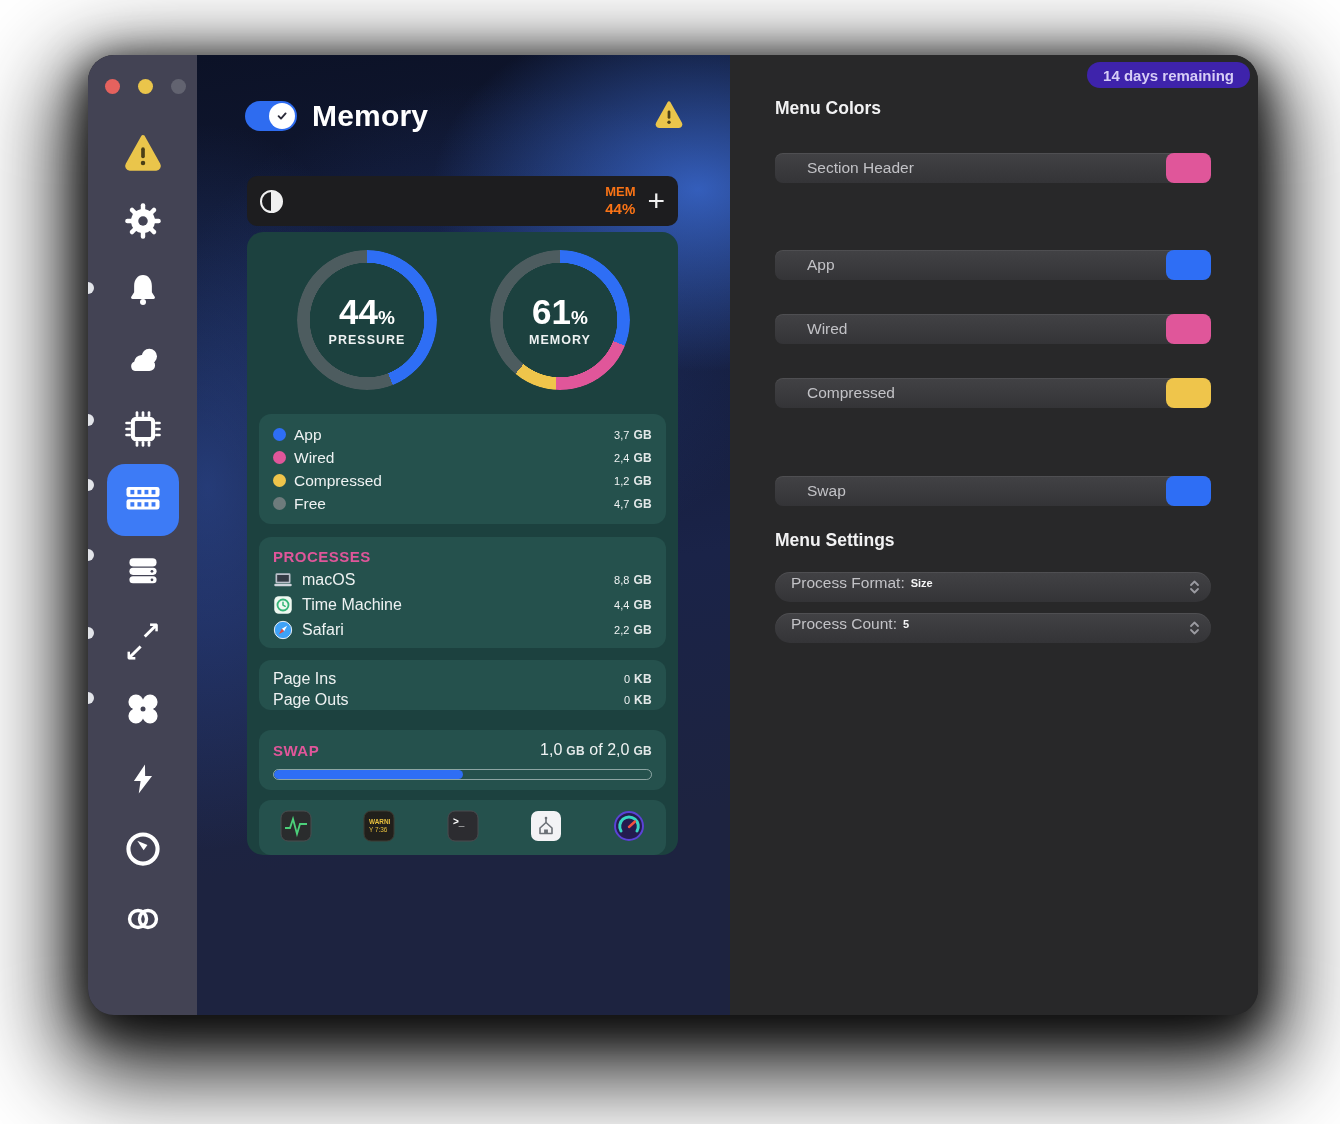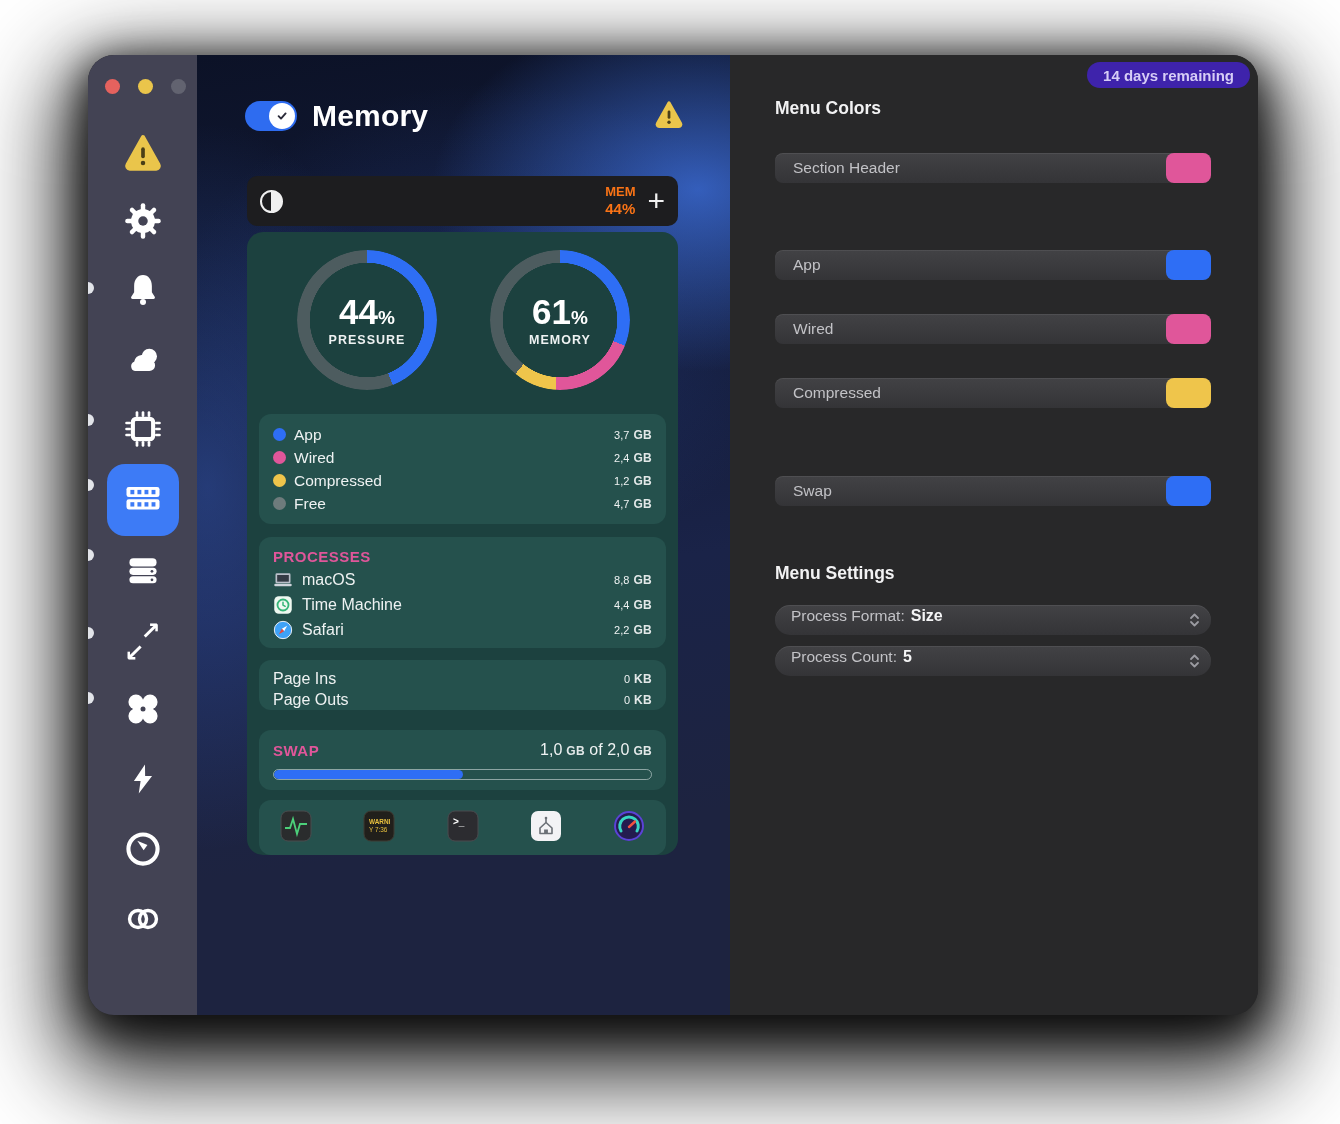--- a/index.html
+++ b/index.html
@@ -76,32 +76,32 @@
   .swap-top { display: flex; align-items: center; height: 24px; }
   .swap-val { margin-left: auto; font-size: 16px; }
   .bar-track { margin-top: 7px; height: 11px; border: 1.5px solid rgba(225,235,235,0.55); border-radius: 6px; overflow: hidden; }
   .bar-fill { height: 100%; background: #2e6ef5; border-radius: 5px; }
   
   .rightpane { position: absolute; left: 642px; top: 0; right: 0; bottom: 0; background: #282829; padding-left: 45px; }
   .badge { position: absolute; top: 7px; right: 8px; height: 26px; padding: 0 16px; border-radius: 13px;
     background: #3e23ab; color: #d6cdf6; font-size: 15px; font-weight: 700; display: flex; align-items: center; cursor: pointer; }
   .rp-h { font-size: 17.5px; font-weight: 700; color: #f2f2f3; margin: 0; line-height: 22px; }
   .h-colors { margin-top: 42px; margin-bottom: 21px; }
-  .h-settings { margin-top: 56px; margin-bottom: 21px; }
+  .h-settings { margin-top: 23px; margin-bottom: 21px; }
   .crow { position: relative; width: 436px; height: 30px; border-radius: 8px; margin-bottom: 11px;
     background: linear-gradient(180deg, #424245, #343437); box-shadow: inset 0 1px 0 rgba(255,255,255,0.07);
-    display: flex; align-items: center; padding-left: 18px; cursor: pointer; margin-top: 34px; }
+    display: flex; align-items: center; padding-left: 32px; cursor: pointer; margin-top: 34px; }
   .crow .lbl { font-size: 15.5px; color: #c2c2c6; }
   .swatch { position: absolute; right: 0; top: 0; width: 45px; height: 30px; border-radius: 8px; cursor: pointer; }
   .ggap1 { height: 22px; } .ggap2 { height: 23px; }
   .dd { position: relative; width: 436px; height: 30px; border-radius: 15px; margin-bottom: 11px;
     background: linear-gradient(180deg, #424245, #343437); box-shadow: inset 0 1px 0 rgba(255,255,255,0.07);
     display: flex; align-items: center; padding: 0 34px 8px 16px; cursor: pointer; }
   .dd .lbl { font-size: 15.5px; color: #c2c2c6; }
-  .dd .val { font-size: 16px; color: #f5f5f6; font-weight: 700; margin-left: 6px; }
+  .dd .val { font-size: 11px; color: #f5f5f6; font-weight: 700; margin-left: 6px; }
   .stepper { position: absolute; right: 11px; top: 7px; }
 </style>
 </head>
 <body>
 
 <div class="window">
 
   <div class="sidebar">
     <div class="traffic">
       <div class="light" style="background:#e5625e"></div>

